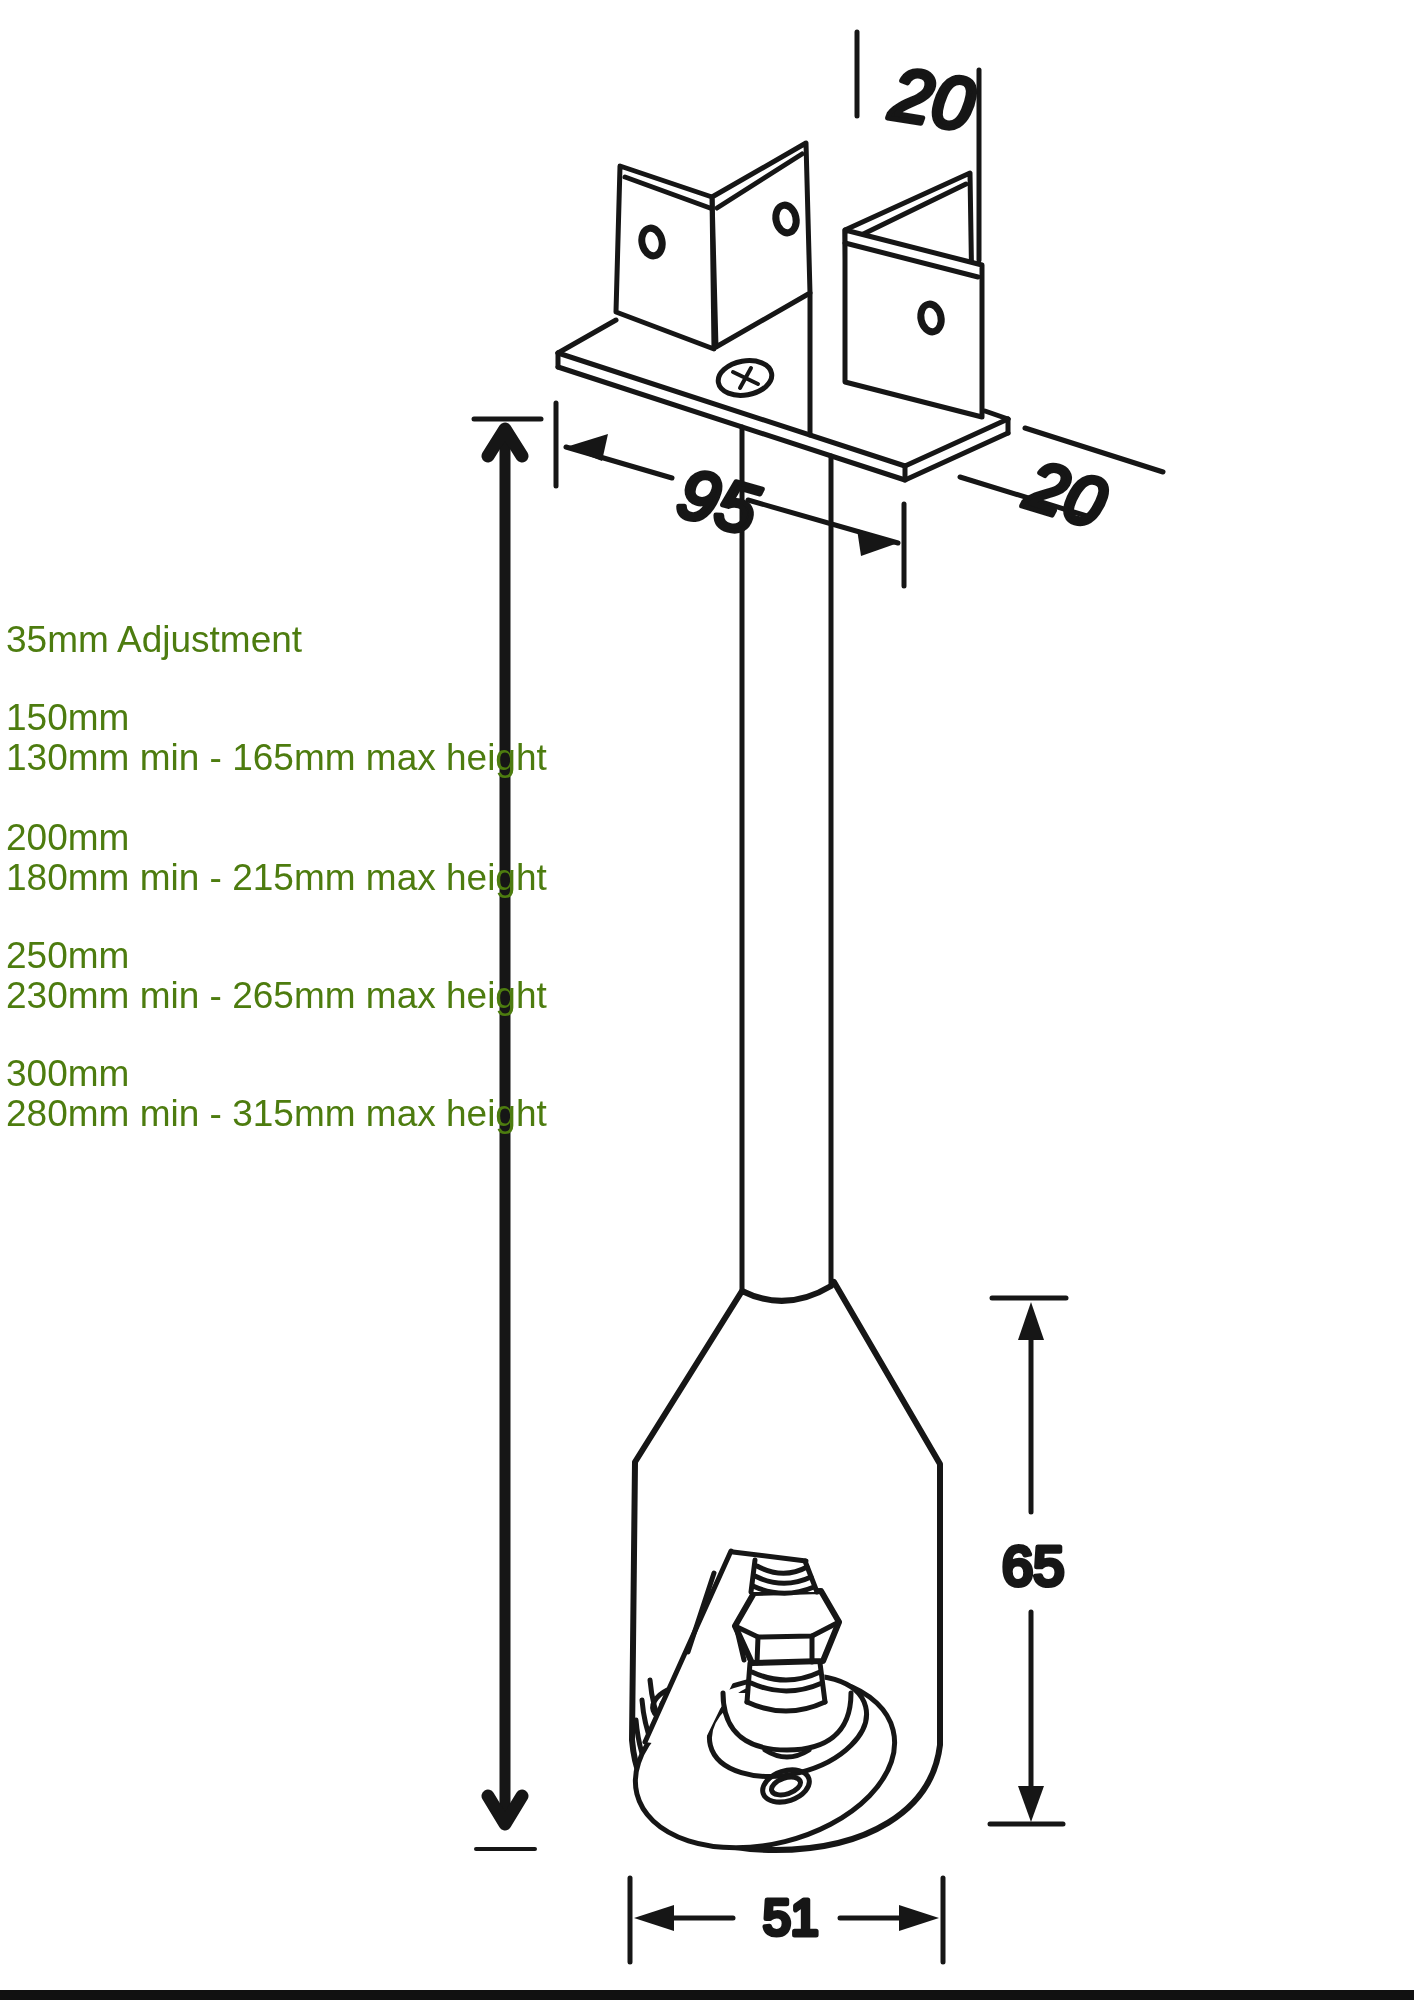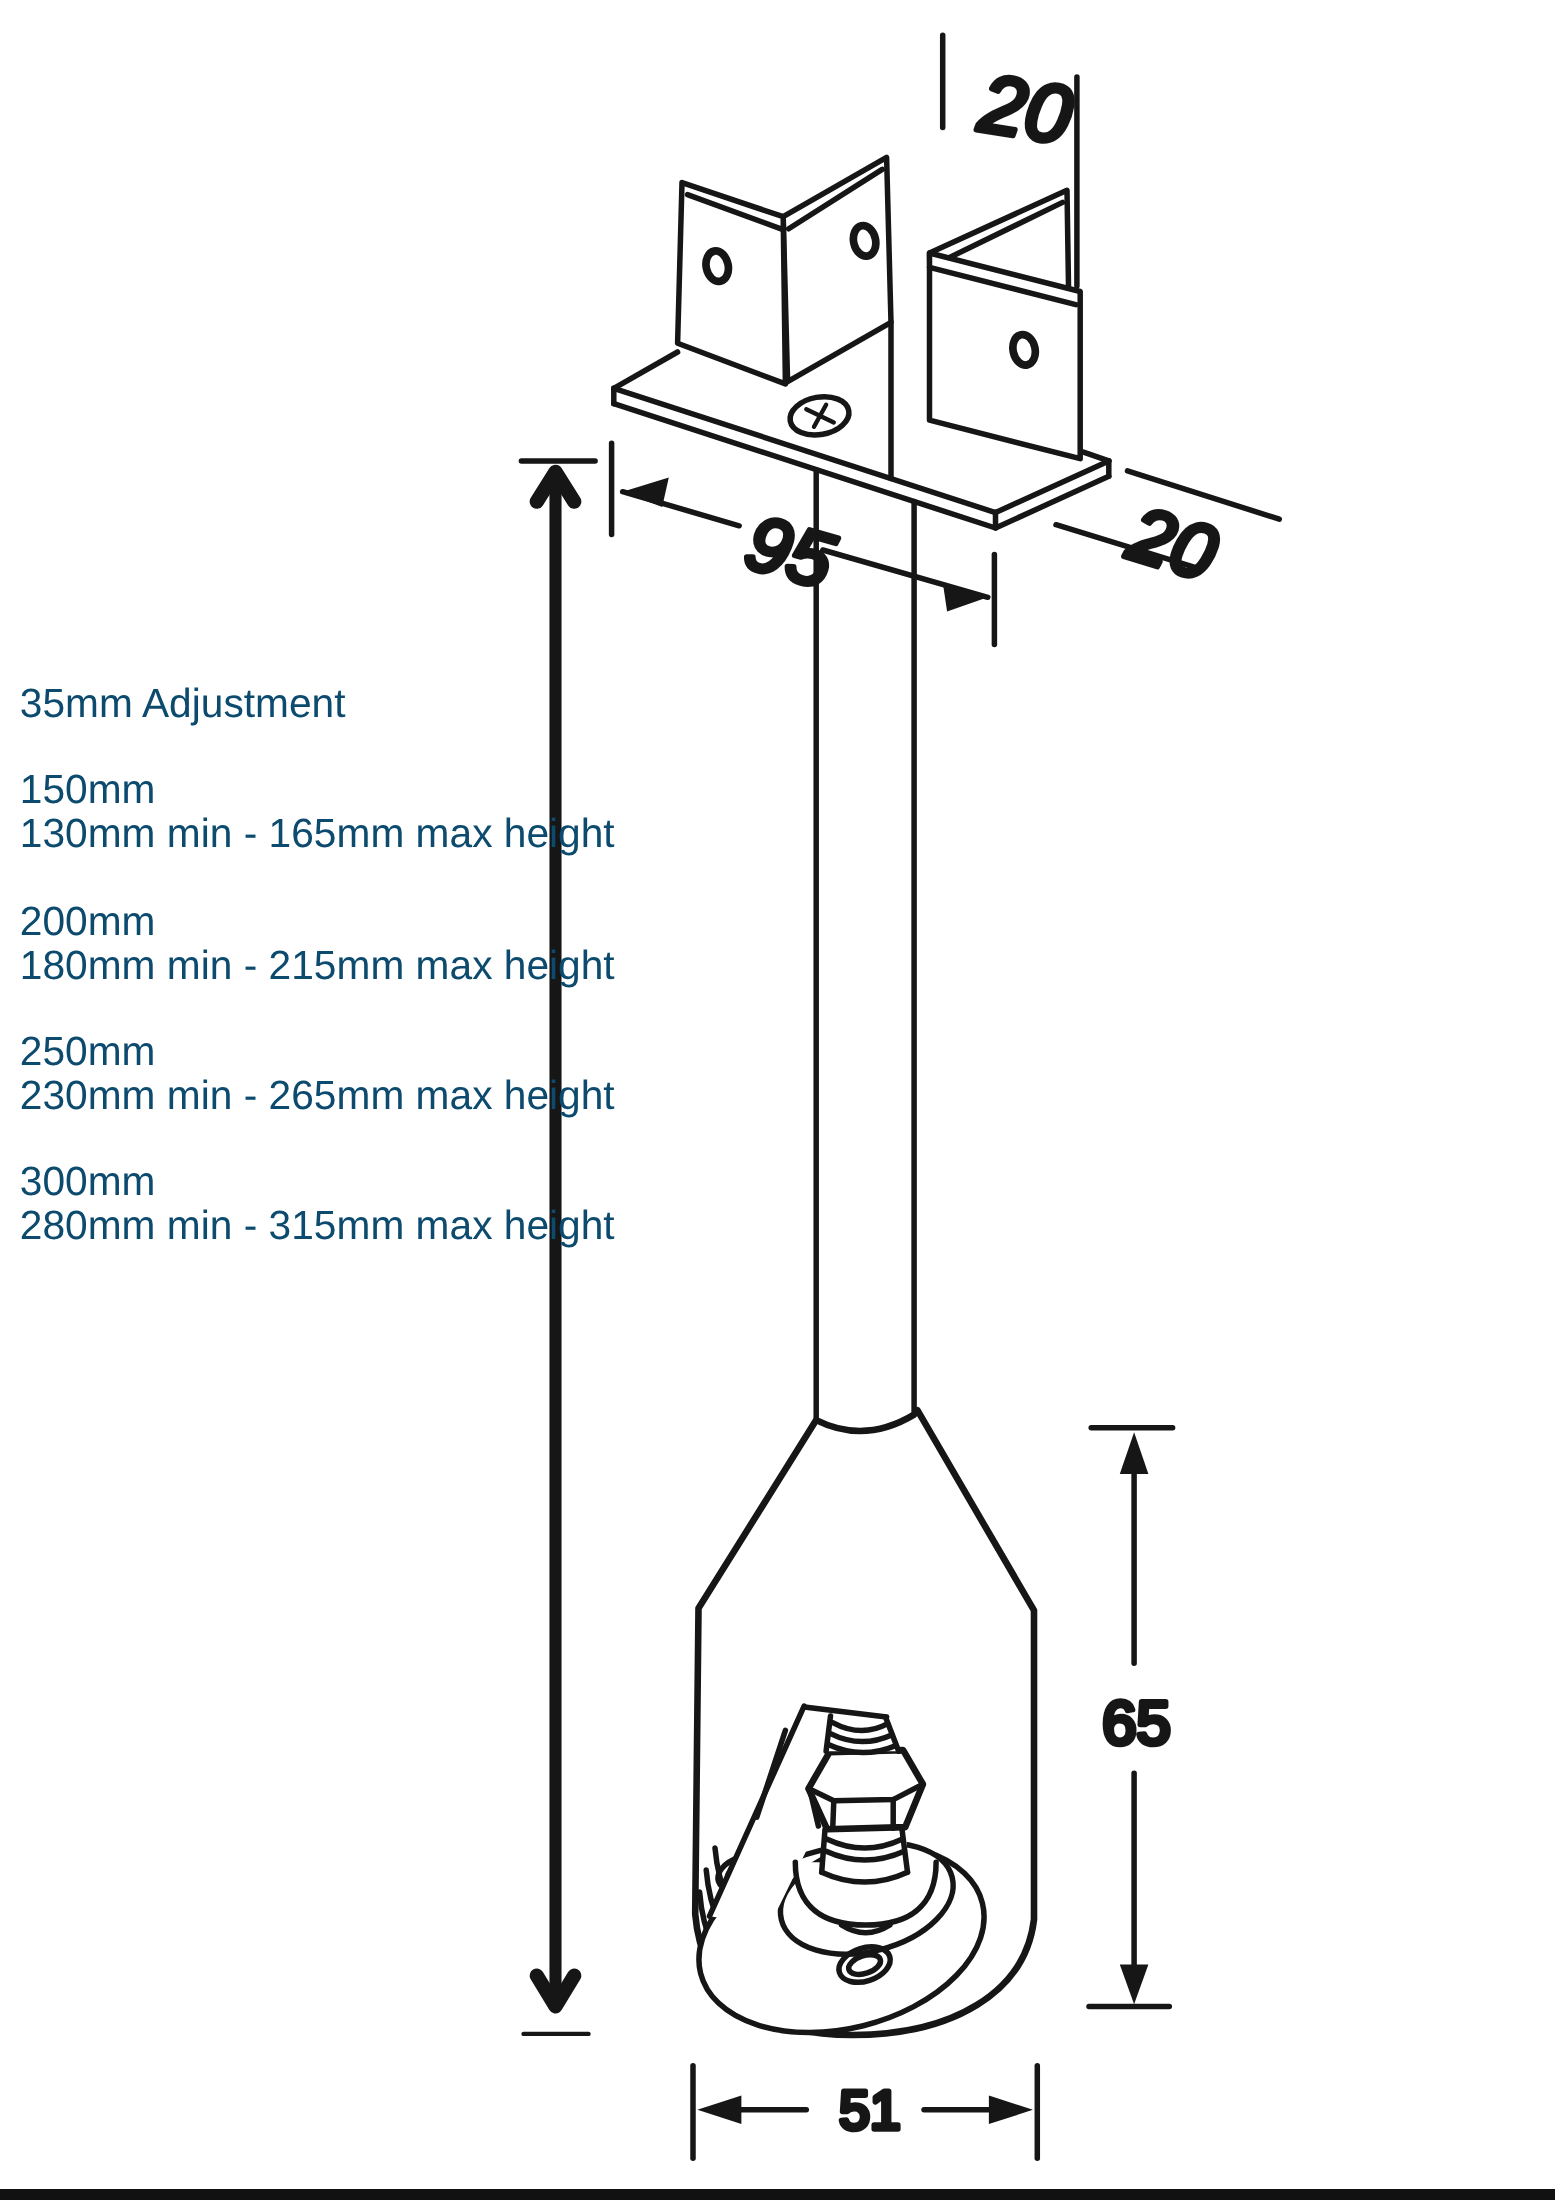--- a/index.html
+++ b/index.html
@@ -5,22 +5,22 @@
   html,body{margin:0;padding:0;background:#e9e9e9;}
   .page{
     position:relative;
     width:1414px;height:2000px;
     background:#ffffff;
     font-family:"Liberation Sans", sans-serif;
     overflow:hidden;
   }
   .drawing{position:absolute;inset:0;}
   .note-line{
-    position:absolute;left:18px;
-    color:#0c4a6e;font-size:37px;line-height:40px;white-space:nowrap;
+    position:absolute;left:6px;
+    color:#4d7c0f;font-size:37px;line-height:40px;white-space:nowrap;
   }
   .dim-label{
     font-family:"Liberation Sans", sans-serif;
     fill:#161616;
   }
   .dim-label.oblique{font-style:italic;}
   .footer-bar{position:absolute;left:0;bottom:0;width:1414px;height:10px;}
 </style>
 </head>
 <body>

